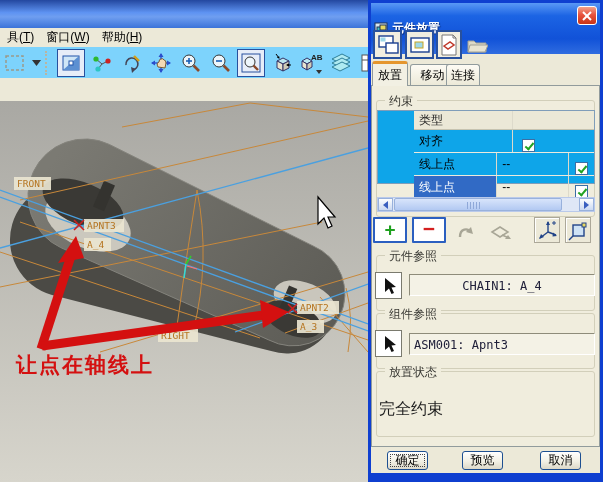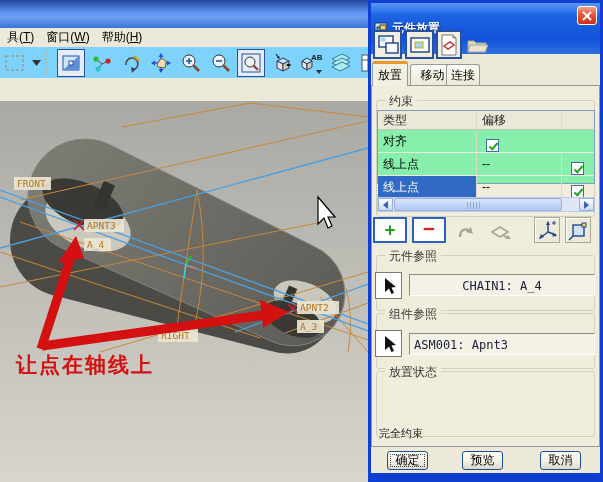--- a/index.html
+++ b/index.html
@@ -44,21 +44,21 @@
     display:flex;align-items:center;justify-content:center;z-index:2;}
   .tab.active{top:58px;height:25px;background:#f2f0e3;border-top:3px solid #e5962d;z-index:4;}
   .tabpanel{position:absolute;left:0;top:82px;width:229px;height:362px;box-sizing:border-box;
     border:1px solid #919b9c;background:#f0eddd;z-index:3;}
 
   .group{position:absolute;box-sizing:border-box;border:1px solid #d2cfba;border-radius:3px;}
   .group-label{position:absolute;top:-8px;left:8px;background:#f0eddd;padding:0 4px;font-size:12px;color:#3a3a35;}
 
   
   .ctable{position:absolute;left:6px;top:107px;width:218px;height:74px;box-sizing:border-box;
-    border:1px solid #7f9db9;background:#86efac;font-size:12px;z-index:5;}
+    border:1px solid #7f9db9;background:#0ea5e9;font-size:12px;z-index:5;padding-left:36px;}
   .crow{display:flex;height:22px;line-height:22px;}
   .crow.header{height:18px;line-height:18px;background:#ebe8d7;border-bottom:1px solid #c6c3b0;color:#1f1f1f;}
   .ccell{box-sizing:border-box;padding-left:5px;border-right:1px solid #dddacb;overflow:hidden;white-space:nowrap;}
   .ccell.type{width:99px;}
   .ccell.offset{width:85px;}
   .ccell.chk{width:30px;border-right:none;display:flex;align-items:center;justify-content:center;padding:0;}
   .crow:not(.header){border-bottom:1px solid #eceadd;align-items:flex-end;}
   .ccell.selected{background:#316ac5;color:#fff;}
   .checkbox{width:13px;height:13px;box-sizing:border-box;border:1px solid #3c6ea5;background:#fff;position:relative;}
   .checkbox::after{content:"";position:absolute;left:2px;top:3px;width:7px;height:3px;
@@ -83,21 +83,21 @@
   .act-btn.raised{border:1px solid #aca899;background:#ece9d8;box-shadow:inset 1px 1px 0 #fff;}
   .plus-glyph{color:#1fa11f;font-size:19px;font-weight:bold;line-height:1;margin-top:-2px;}
   .minus-glyph{color:#d42020;font-size:21px;font-weight:bold;line-height:1;margin-top:-4px;}
 
   .ref-arrow-btn{position:absolute;width:27px;height:27px;box-sizing:border-box;border:1px solid #7a7a6e;
     background:#fff;display:flex;align-items:center;justify-content:center;z-index:5;}
   .ref-field{position:absolute;height:22px;width:186px;box-sizing:border-box;background:#f4f2e6;
     border-top:1px solid #8e8c7a;border-left:1px solid #8e8c7a;border-bottom:1px solid #fff;border-right:1px solid #fff;
     font-family:"DejaVu Sans Mono",monospace;font-size:12px;color:#20203a;padding:4px 4px 0 4px;
     white-space:nowrap;overflow:hidden;z-index:5;}
-  .status-text{position:absolute;font-size:11px;color:#1f1f1f;z-index:5;margin-top:27px;}
+  .status-text{position:absolute;font-size:16px;color:#1f1f1f;z-index:5;}
 
   .dlg-bottom-btn{position:absolute;top:448px;height:19px;box-sizing:border-box;border:1px solid #1d4f91;border-radius:3px;
     background:linear-gradient(180deg,#fff,#f2f0e4 55%,#dcd8c8);font-size:12px;color:#000;
     display:flex;align-items:center;justify-content:center;z-index:6;}
   .dlg-bottom-btn.focused::after{content:"";position:absolute;left:2px;right:2px;top:2px;bottom:2px;border:1px dotted #444;}
 
   u{text-decoration:underline;}
 </style>
 </head>
 <body>
@@ -366,21 +366,20 @@
 
     <div class="tabpanel"></div>
 
     <div class="group" style="left:5px;top:97px;width:219px;height:117px;z-index:4;">
       <span class="group-label">约束</span>
     </div>
 
     <div class="ctable">
       <div class="crow header">
         <span class="ccell type">类型</span>
-        <span class="ccell offset">偏移</span>
         <span class="ccell chk"></span>
       </div>
       <div class="crow">
         <span class="ccell type">对齐</span>
         <span class="ccell chk">
             <span class="checkbox"></span>
           </span>
       </div>
       <div class="crow">
         <span class="ccell type">线上点</span>

